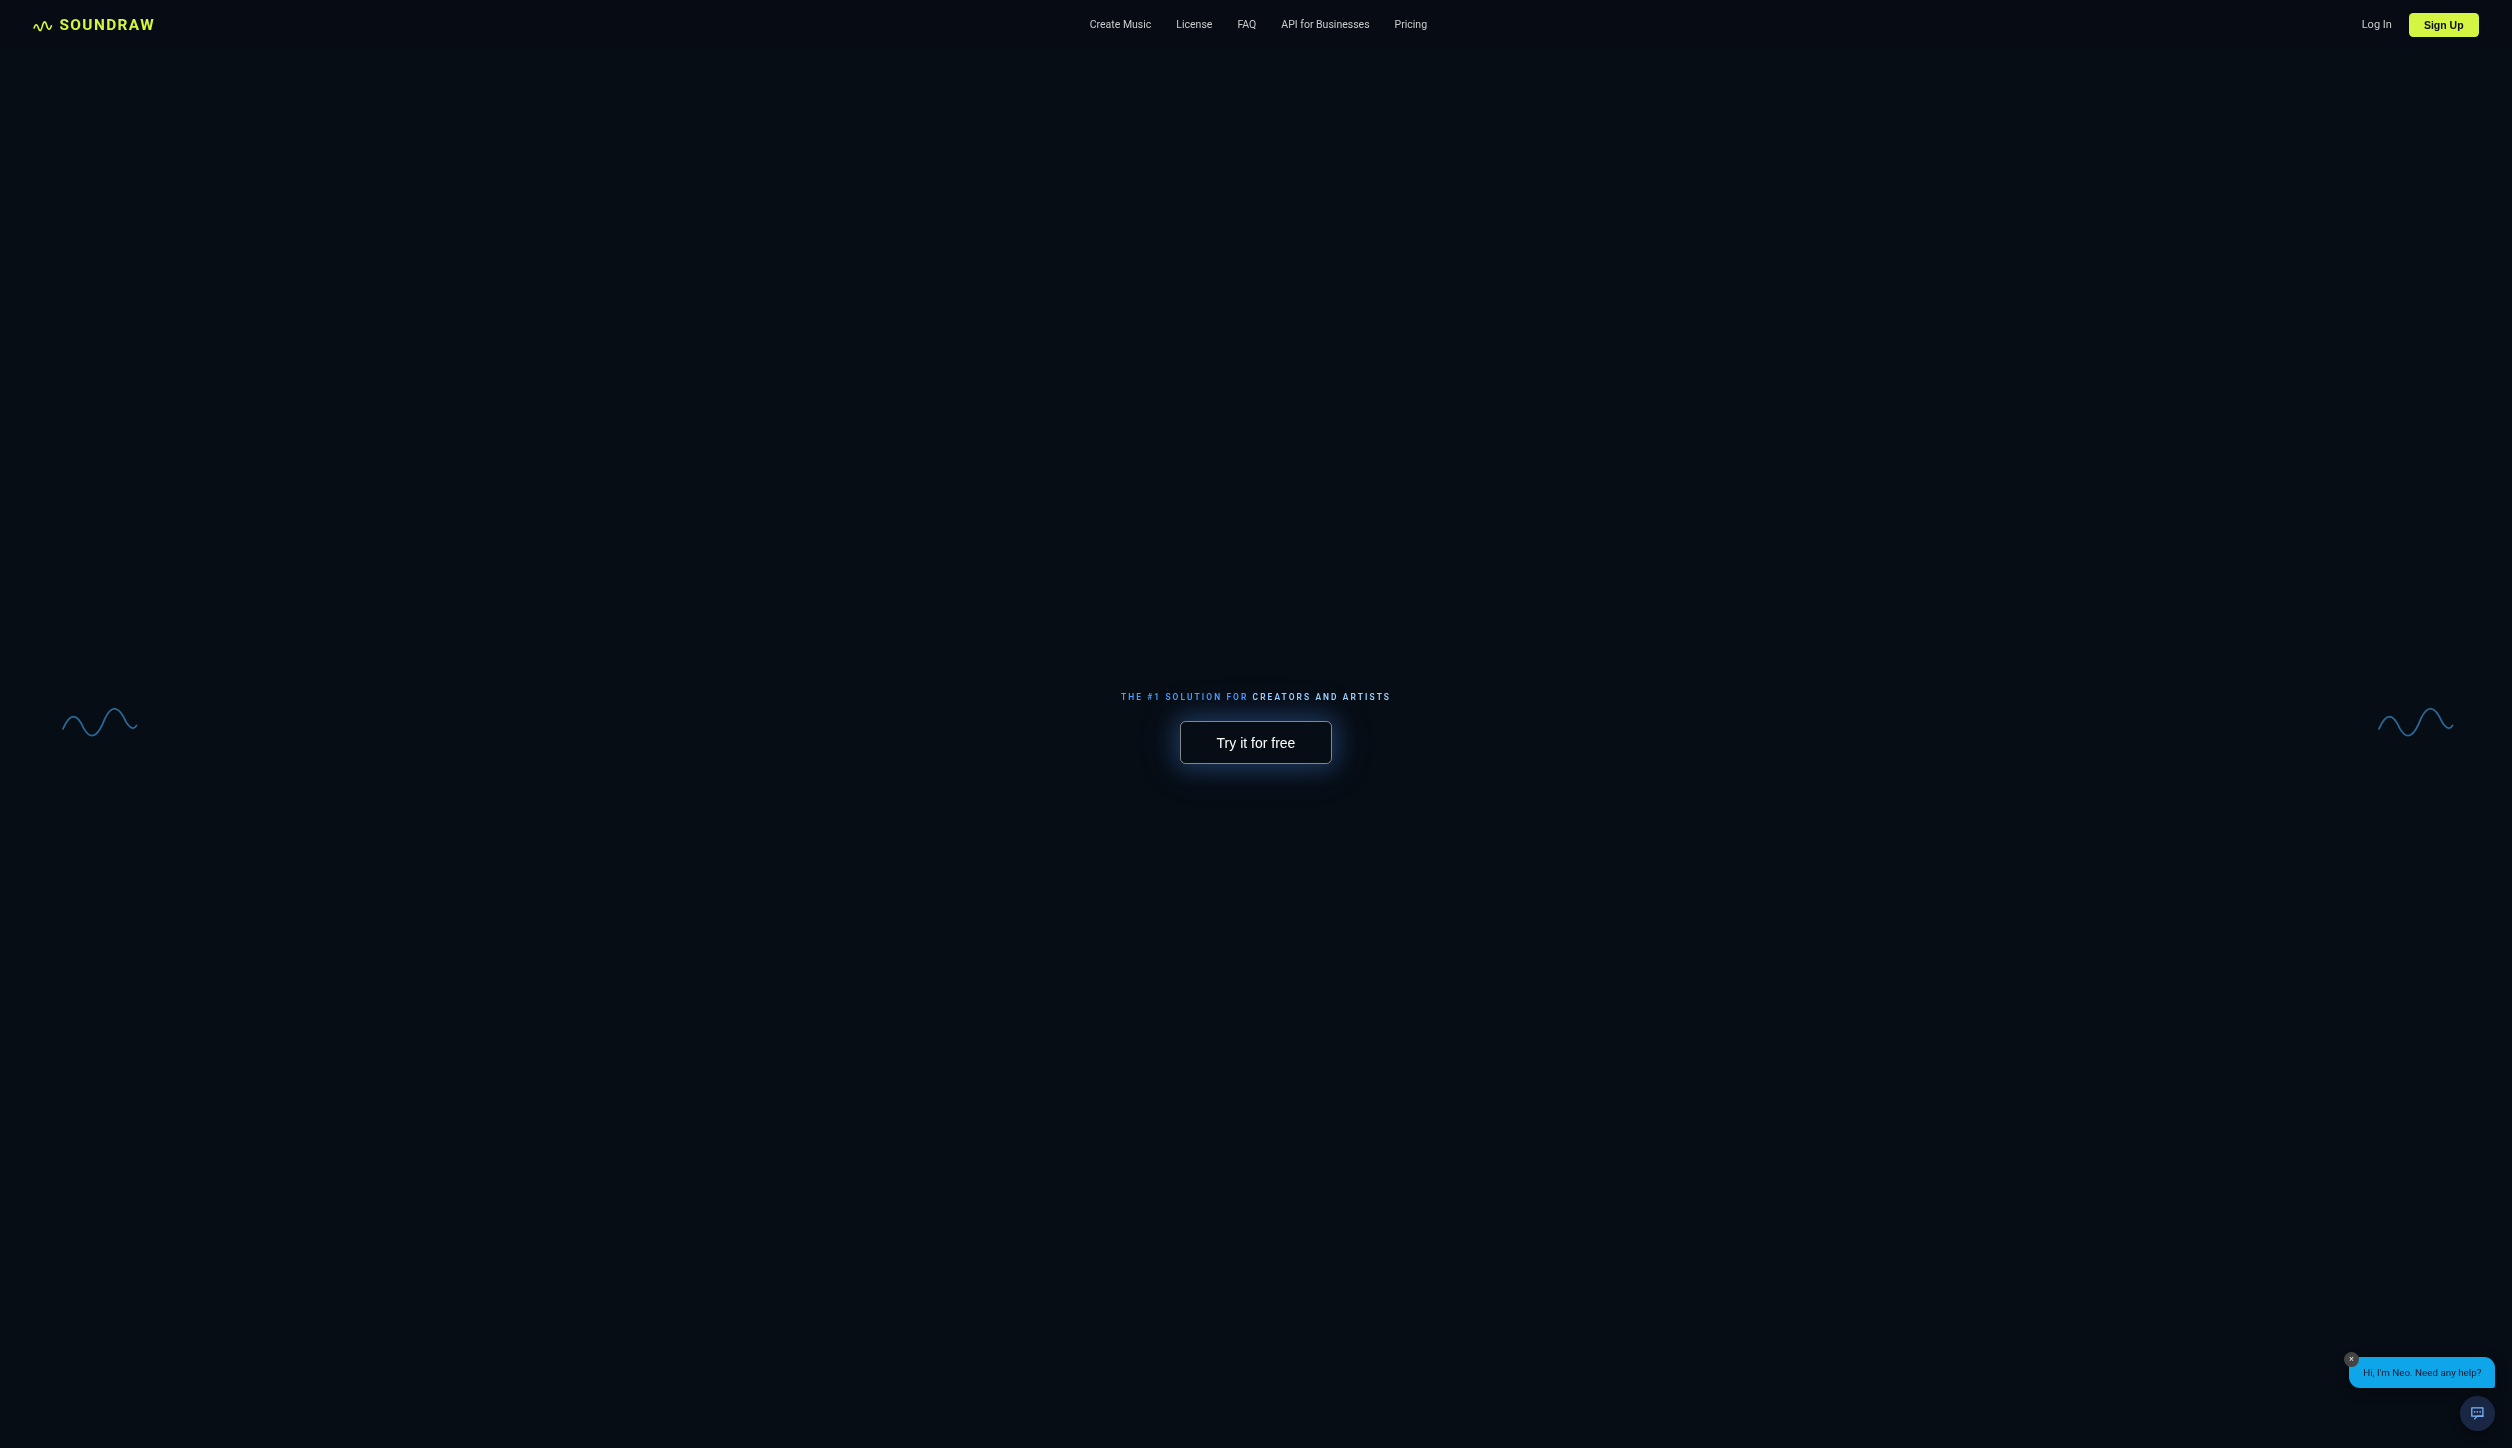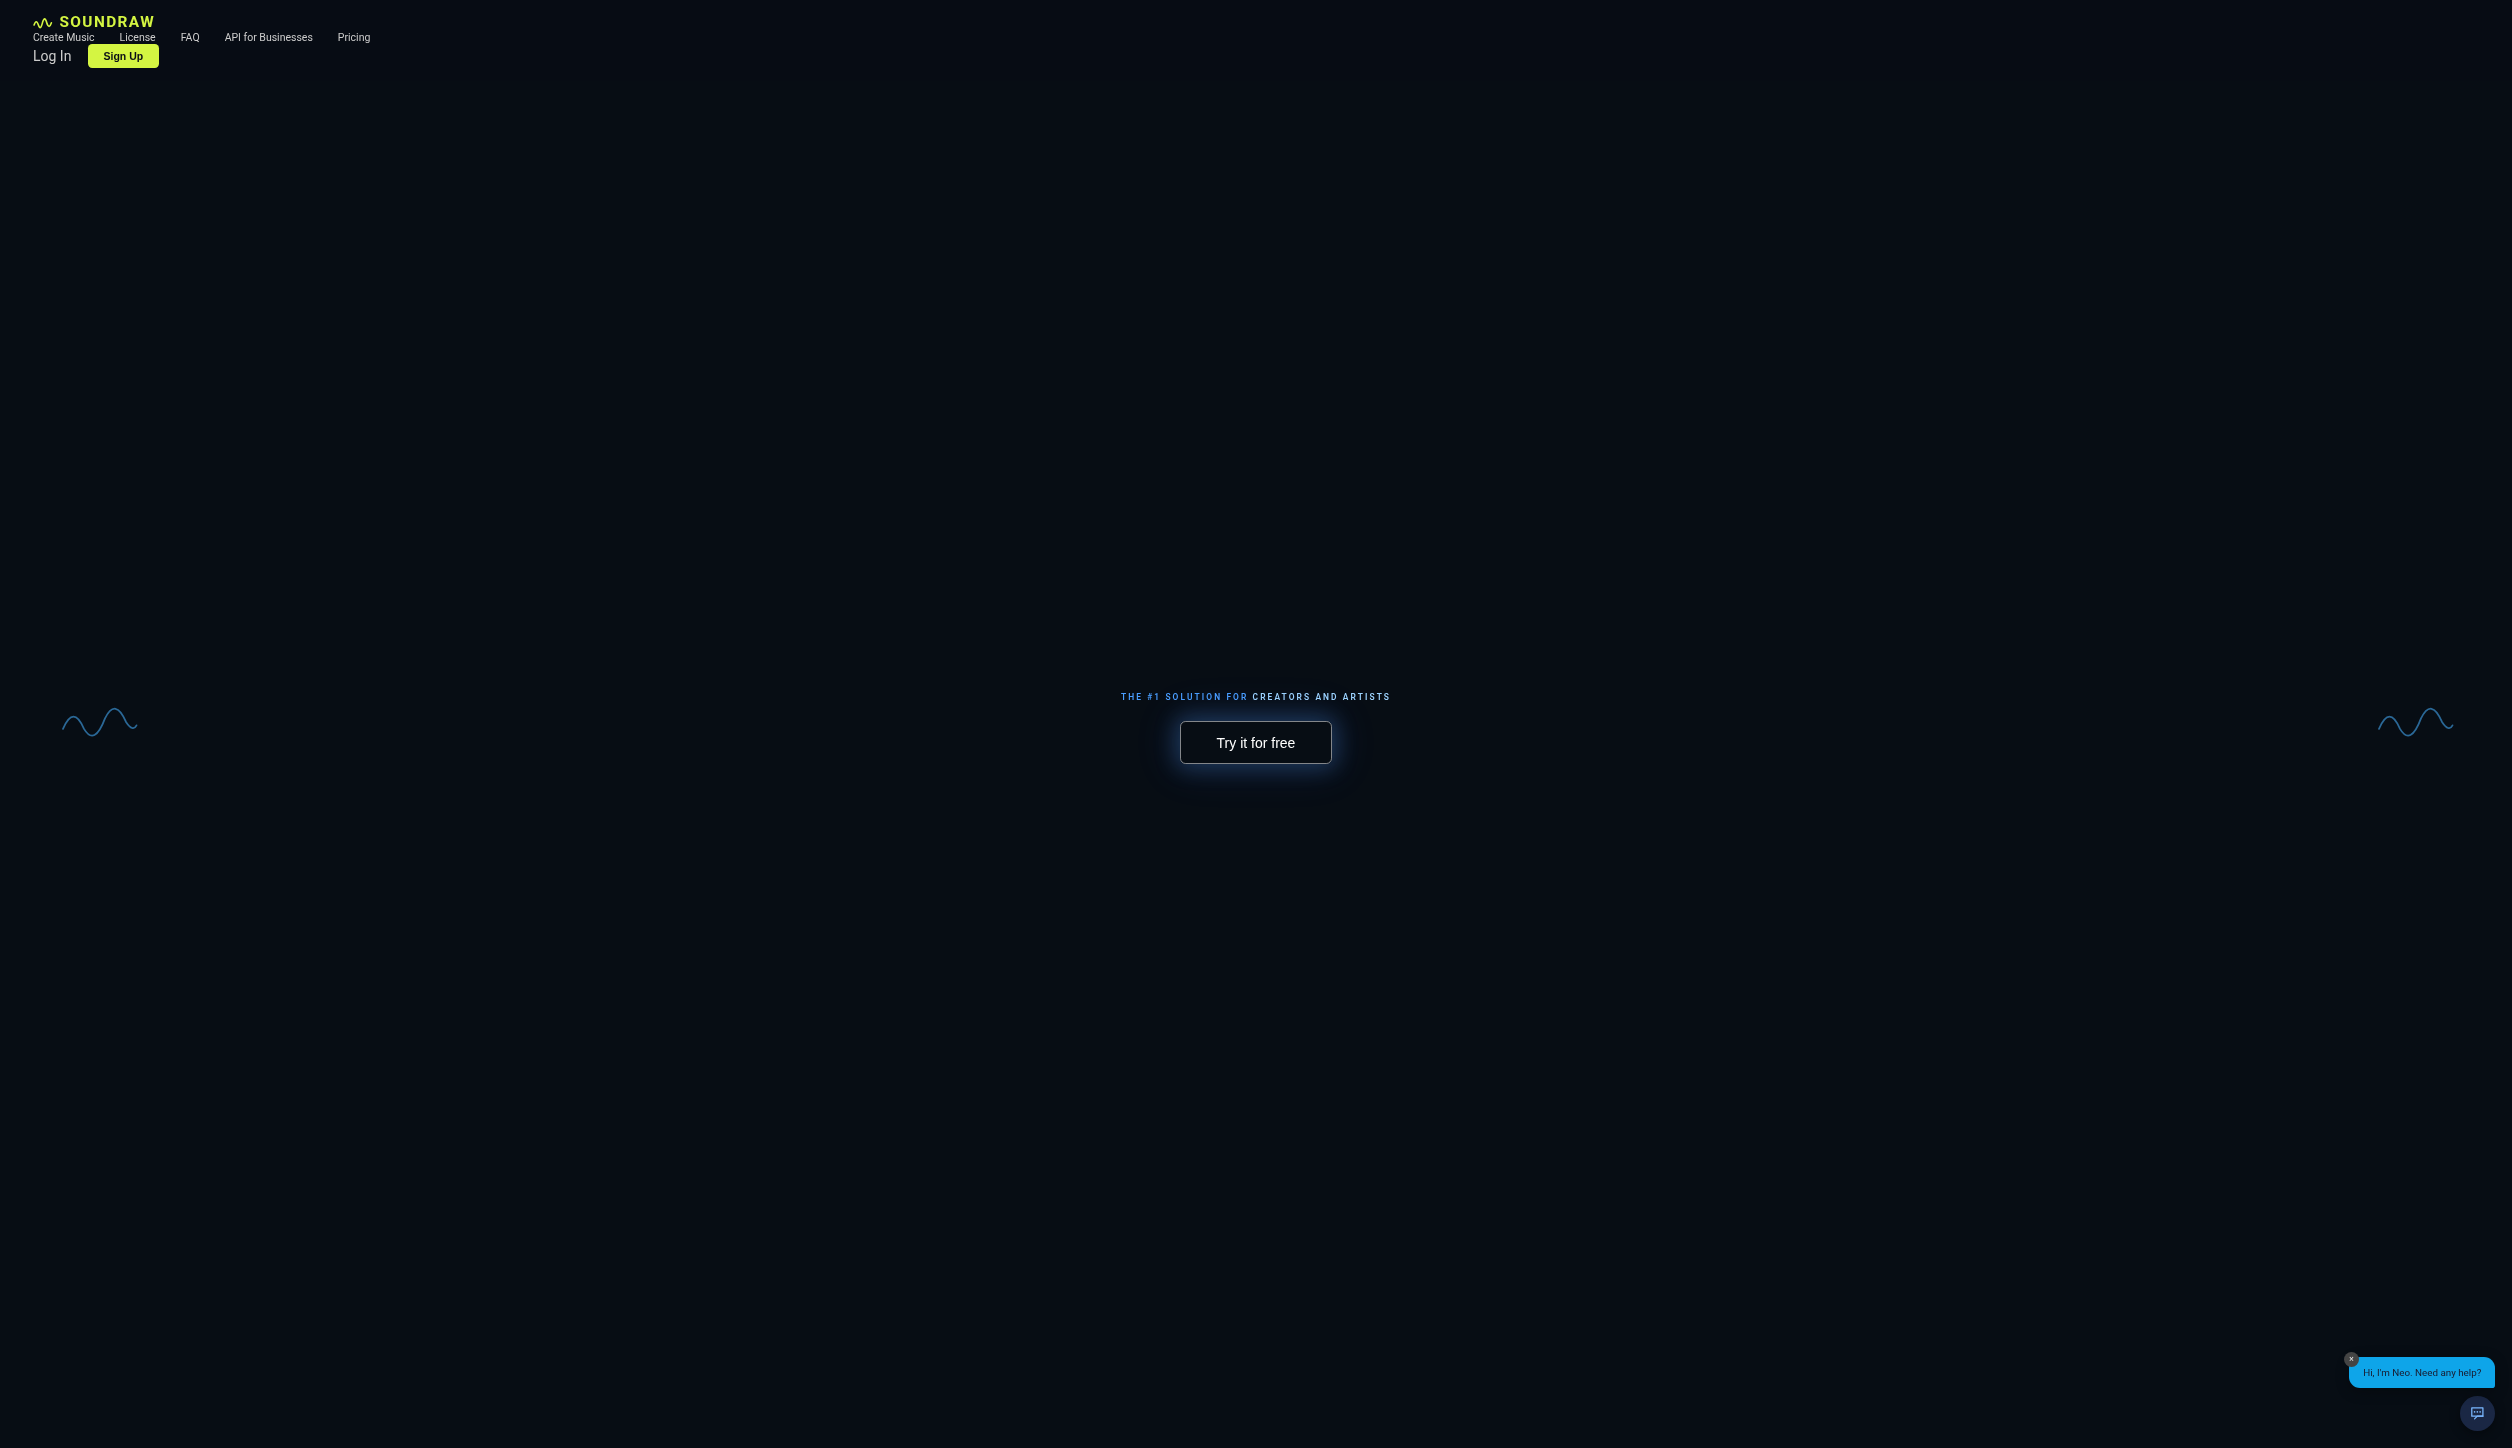--- a/index.html
+++ b/index.html
@@ -20,21 +20,20 @@
     nav {
       display: flex;
       justify-content: space-between;
       padding: 12.6px 33px;
       position: fixed;
       top: 0;
       left: 0;
       right: 0;
       z-index: 100;
       background: rgba(7, 13, 20, 0.95);
-      flex-direction: column;
     }
 
     .logo-container {
       display: flex;
       align-items: center;
       gap: 4.2px;
     }
 
     .logo-text {
       font-size: 15.4px;
@@ -70,21 +69,21 @@
 
     .nav-right {
       display: flex;
       align-items: center;
       gap: 16.7px;
     }
 
     .login-link {
       color: #cccccc;
       text-decoration: none;
-      font-size: 14px;
+      font-size: 11px;
     }
 
     .signup-btn {
       background-color: #d4f542;
       color: #0a0f16;
       border: none;
       border-radius: 4.2px;
       padding: 6.3px 15.4px;
       font-size: 10.5px;
       font-weight: 700;

